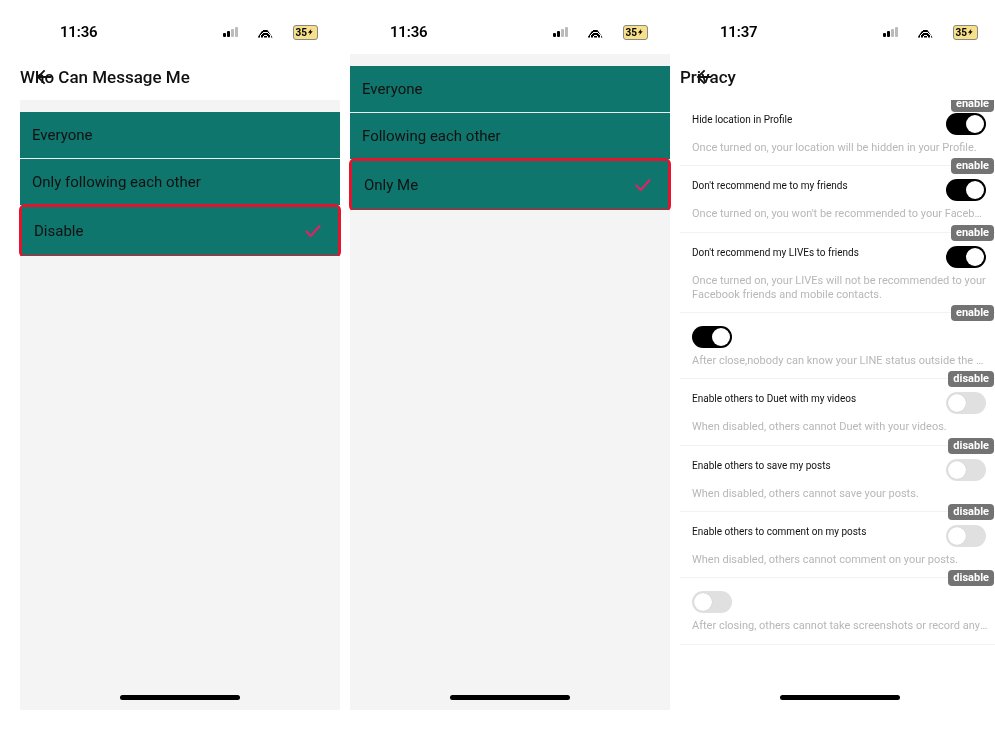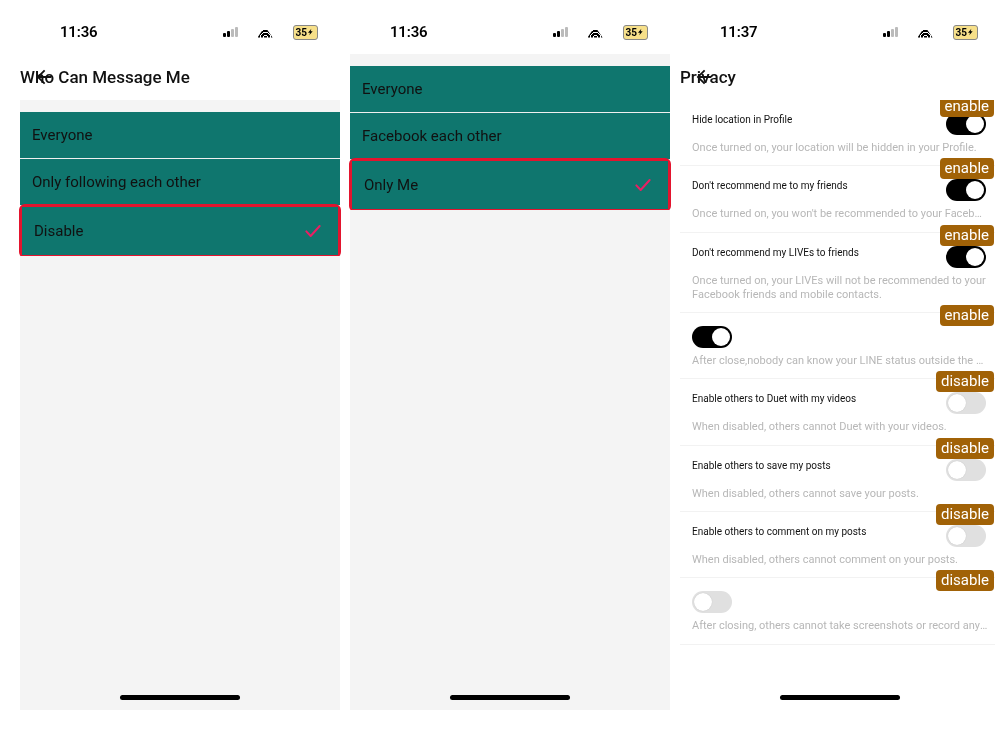--- a/index.html
+++ b/index.html
@@ -159,24 +159,24 @@
     box-shadow: 0 0 1px rgba(0,0,0,0.2);
   }
   .toggle.on { background:#000; }
   .toggle.on .knob { right:2px; }
   .toggle.off { background:#e0e0e0; }
   .toggle.off .knob { left:2px; }
   .annot {
     position:absolute;
     right: 6px;
     top: -8px;
-    background:#a16207;
+    background:#737373;
     color:#fff;
-    font-size:15px;
-    font-weight:400;
+    font-size:11px;
+    font-weight:700;
     padding:1px 5px 2px;
     border-radius:4px;
     z-index:5;
     pointer-events:none;
   }
   .privacy-scroll { overflow:hidden; flex:1; background:#fff; position:relative; }
 </style>
 </head>
 <body>
 
@@ -250,21 +250,21 @@
                 <path fill="#000" d="M13 2 3 14h6l-2 8 10-12h-6l2-8z"></path>
               </svg>
           </span>
         </span>
       </div>
       <div class="section-gap"></div>
       <div class="option-row">
         <span>Everyone</span>
       </div>
       <div class="option-row">
-        <span>Facebook each other</span>
+        <span>Following each other</span>
       </div>
       <div class="highlight-box">
         <div class="option-row">
           <span>Only Me</span>
           <span class="checkmark">
             <svg viewBox="0 0 24 24">
                 <path d="M4 12.5 9.2 18 20 6" stroke="#ea1e63" stroke-width="2.4" fill="none" stroke-linecap="round" stroke-linejoin="round"></path>
               </svg>
           </span>
         </div>

